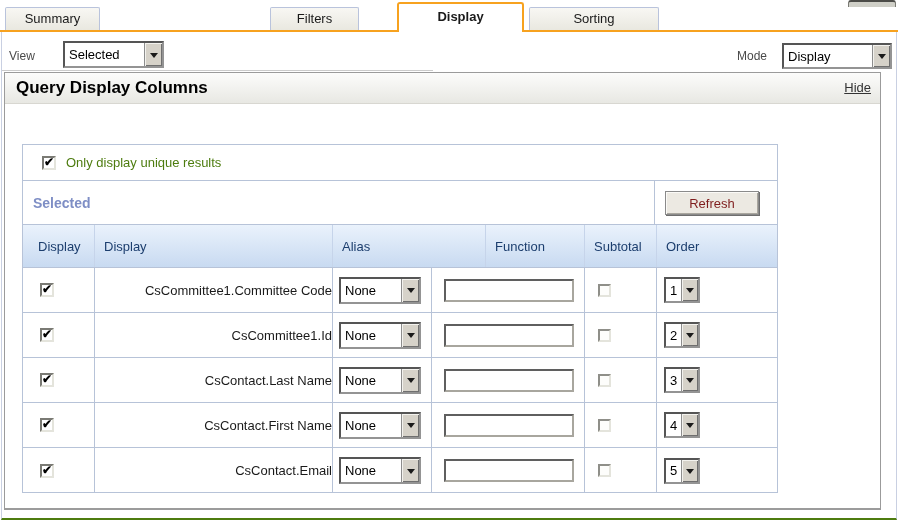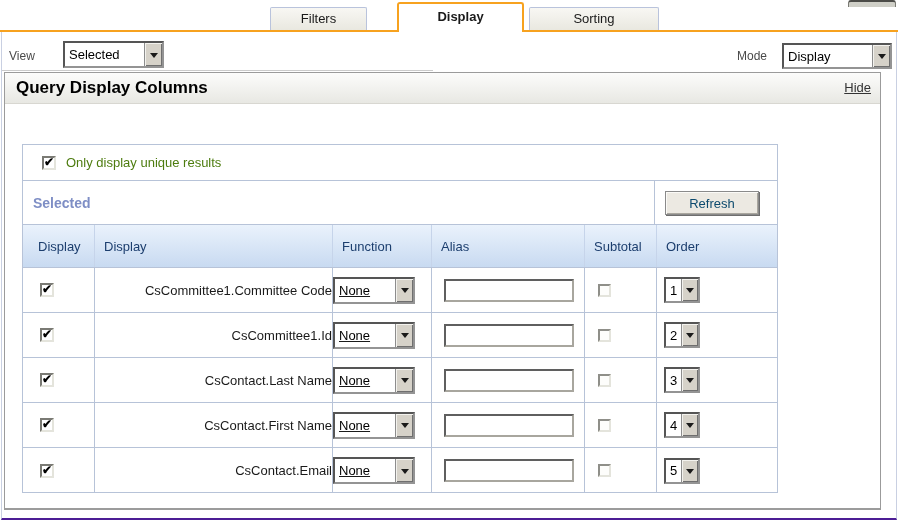--- a/index.html
+++ b/index.html
@@ -14,21 +14,21 @@
   .tab.active{top:2px;height:30px;background:#fff;border:2px solid #f7a21f;border-bottom:none;
        border-radius:3px 3px 0 0;font-weight:bold;line-height:26px;z-index:4;}
   .tab-underline{position:absolute;top:30px;left:0;width:898px;height:2px;background:#f7a21f;z-index:1;}
   .cutoff-button{position:absolute;top:0;right:4px;width:48px;height:7px;z-index:5;
        background:#cfcfc7;border-top:2px solid #4c4c48;border-left:1px solid #7a7a74;
        border-right:1px solid #7a7a74;border-radius:3px 3px 0 0;box-sizing:border-box;}
 
   
   .content{position:absolute;top:32px;left:1px;width:896px;height:488px;box-sizing:border-box;
        background:#fff;border-left:1px solid #c9d0e2;border-right:1px solid #c9d0e2;
-       border-bottom:2px solid #4c1d95;}
+       border-bottom:2px solid #4d7c0f;}
   .small-label{position:absolute;font-size:12px;color:#4a4a4a;}
   .view-divider{position:absolute;left:0;top:38px;width:431px;height:1px;background:#cbcbcb;}
 
   
   .xpselect{position:relative;display:flex;align-items:stretch;background:#fff;box-sizing:border-box;
        border:2px solid;border-color:#555 #949494 #949494 #555;cursor:pointer;}
   .xpselect .txt{flex:1;font-size:13px;color:#000;padding-left:4px;display:flex;align-items:center;
        overflow:hidden;white-space:nowrap;}
   .xpselect .txt-c{justify-content:center;padding-left:0;}
   .xpselect .arrow{width:17px;background:#d6d2c9;border-left:1px solid #8d8d8d;
@@ -40,21 +40,21 @@
   
   .cb{position:relative;display:inline-block;width:14px;height:14px;box-sizing:border-box;background:#fff;
       border:2px solid;border-color:#7a7a74 #e4e4dc #e4e4dc #7a7a74;cursor:pointer;}
   .cb.small{width:13px;height:13px;background:#fdfdfb;border-color:#8f8f89 #e4e4dc #e4e4dc #8f8f89;}
   .cb.checked::after{content:"✔";position:absolute;left:0;top:-2px;font-size:12px;line-height:13px;
       color:#000;font-weight:bold;}
 
   
   .btn{background:#ece9e2;border:1px solid #8a8a8a;box-sizing:border-box;cursor:pointer;
       box-shadow:inset 1px 1px 0 #fbfaf7, inset -1px -1px 0 #a9a69e, 1px 1px 0 #6e6e6e;
-      font-family:"Liberation Sans",sans-serif;font-size:13px;color:#0c4a6e;
+      font-family:"Liberation Sans",sans-serif;font-size:13px;color:#7f1d1d;
       display:flex;align-items:center;justify-content:center;}
 
   
   input.alias{box-sizing:border-box;width:130px;height:23px;background:#fff;
       border:2px solid;border-color:#5f5f5f #a8a69e #a8a69e #5f5f5f;
       font-family:"Liberation Sans",sans-serif;font-size:13px;padding:0 3px;}
 
   
   .panel{position:absolute;left:2px;top:40px;width:877px;height:438px;box-sizing:border-box;
       background:#fff;border:1px solid #9b9b9b;border-bottom-width:2px;}
@@ -84,35 +84,36 @@
   .hc.w4{width:153px;} .hc.w5{width:72px;} .hc.w6{flex:1;}
 
   .trow{height:45px;display:flex;align-items:center;box-sizing:border-box;
       border-bottom:1px solid #b7c3d8;font-size:13px;}
   .trow:last-child{border-bottom:none;}
   .trow .c{height:100%;display:flex;align-items:center;box-sizing:border-box;}
   .trow .c + .c{border-left:1px solid #b7c3d8;}
   .c.c1{width:71px;padding-left:17px;} .c.c2{width:238px;padding-left:9px;justify-content:flex-end;}
   .c.c3{width:99px;} .c.c4{width:153px;} .c.c5{width:72px;} .c.c6{flex:1;}
   .c .prop{color:#1a1a1a;}
-  .sel-fn{width:82px;height:27px;text-decoration:underline;}
+  .sel-fn{width:82px;height:27px;margin-left:6px;}
   .c4 input.alias{margin-left:12px;}
   .c5 .cb{margin-left:13px;}
   .sel-order{width:36px;height:26px;margin-left:7px;}
   .sel-order .arrow{width:16px;}
 
   .view-select{position:absolute;left:61px;top:9px;width:101px;height:27px;}
   .mode-select{position:absolute;left:780px;top:11px;width:110px;height:26px;}
 </style>
 </head>
 <body>
 
 <div class="page">
 
-  <div class="tab" style="left:270px;width:97px;">Filters</div>
+  <div class="tab" style="left:5px;width:95px;">Summary</div>
+  <div class="tab" style="left:270px;width:89px;">Filters</div>
   <div class="tab active" style="left:397px;width:127px;">Display</div>
   <div class="tab" style="left:529px;width:130px;">Sorting</div>
   <div class="tab-underline"></div>
   <div class="cutoff-button"></div>
 
   <div class="content">
 
     <span class="small-label" style="left:7px;top:17px;">View</span>
     <span class="xpselect view-select">
       <span class="txt">Selected</span>
@@ -141,22 +142,22 @@
 
         <div class="row-selected">
           <span class="selected-title">Selected</span>
           <span class="sel-divider"></span>
           <button class="btn refresh-btn">Refresh</button>
         </div>
 
         <div class="thead">
           <div class="hc w1">Display</div>
           <div class="hc w2">Display</div>
+          <div class="hc w4">Alias</div>
           <div class="hc w3">Function</div>
-          <div class="hc w4">Alias</div>
           <div class="hc w5">Subtotal</div>
           <div class="hc w6">Order</div>
         </div>
 
         <div>
   <div class="trow">
     <div class="c c1">
       <span class="cb checked"></span>
     </div>
     <div class="c c2">

